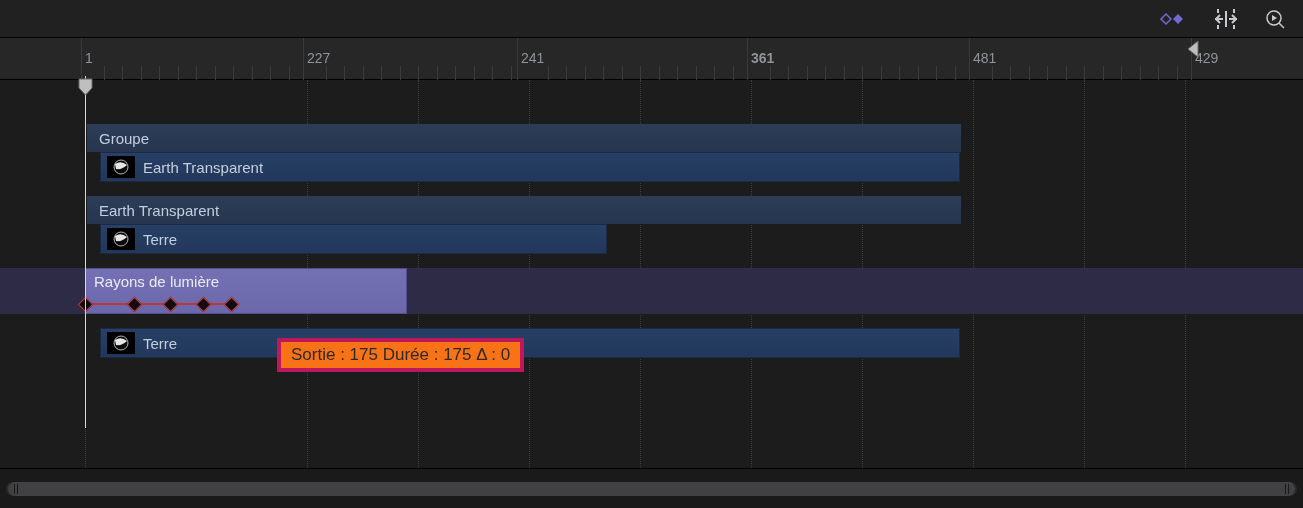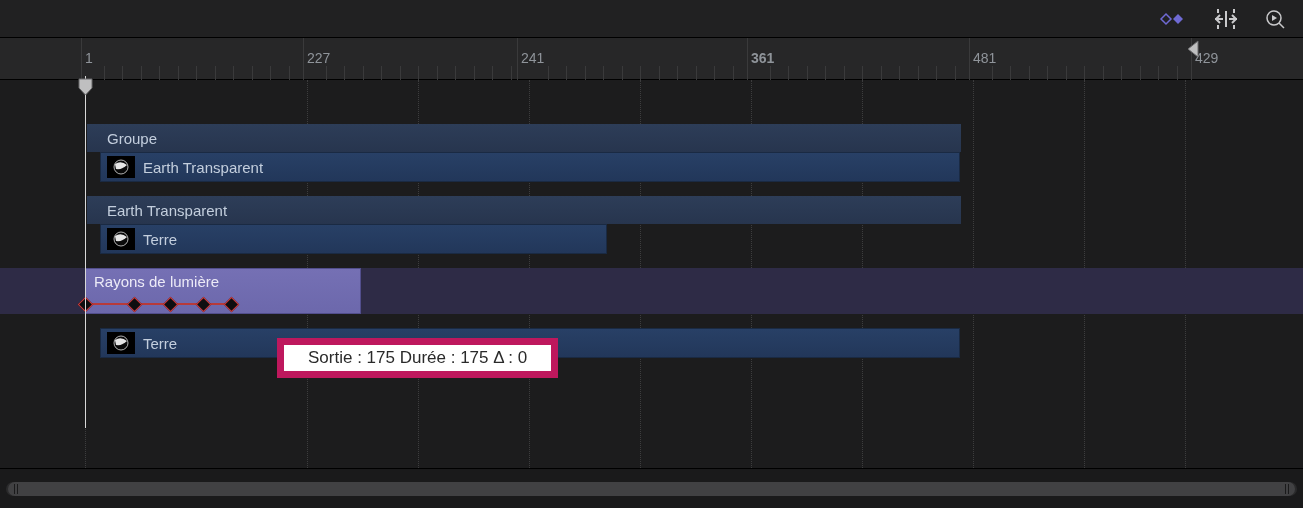--- a/index.html
+++ b/index.html
@@ -98,21 +98,21 @@
       position: relative;
       margin-bottom: 14px;
       z-index: 5;
     }
     .group-header {
       position: relative;
       height: 28px;
       background: linear-gradient(#2d3d58, #27354e);
       display: flex;
       align-items: center;
-      padding-left: 20px;
+      padding-left: 12px;
       font-size: 15px;
       color: #c3cedd;
     }
     .clip-row {
       position: relative;
       height: 30px;
     }
     .blue-clip {
       position: absolute;
       height: 30px;
@@ -166,24 +166,24 @@
       bottom: 4px;
       width: 11px;
       height: 11px;
       transform: rotate(45deg);
       border: 1.5px solid #d23a3a;
       background: #0e0e10;
       z-index: 7;
     }
     .tooltip {
       position: absolute;
-      background: #ffffff;
+      background: #f97316;
       color: #2a2a2a;
-      border: 7px solid #be185d;
-      padding: 3px 24px;
+      border: 4px solid #be185d;
+      padding: 3px 10px;
       font-size: 17px;
       z-index: 100;
       white-space: nowrap;
     }
     .scrollbar-area {
       position: absolute;
       left: 0;
       right: 0;
       bottom: 0;
       height: 40px;
@@ -363,21 +363,21 @@
               <svg width="18" height="18" viewBox="0 0 18 18">
                 <circle cx="9" cy="9" r="7" fill="#0a0a0a" stroke="#dcdcdc" stroke-width="0.8"></circle>
                 <path d="M3 6 Q9 2 15 7 Q10 12 4 11 Z" fill="#e6e6e6"></path>
               </svg>
             </div>
             <span>Terre</span>
           </div>
         </div>
       </div>
       <div class="selected-track">
-        <div class="purple-clip" style="left: 85px; width: 276px;">
+        <div class="purple-clip" style="left: 85px; width: 322px;">
           <span>Rayons de lumière</span>
         </div>
         <div class="keyframe-line" style="left: 85px; width: 150px;"></div>
         <div class="kf" style="left: 80px;"></div>
         <div class="kf" style="left: 129px;"></div>
         <div class="kf" style="left: 165px;"></div>
         <div class="kf" style="left: 198px;"></div>
         <div class="kf" style="left: 226px;"></div>
       </div>
       <div class="track-group">

